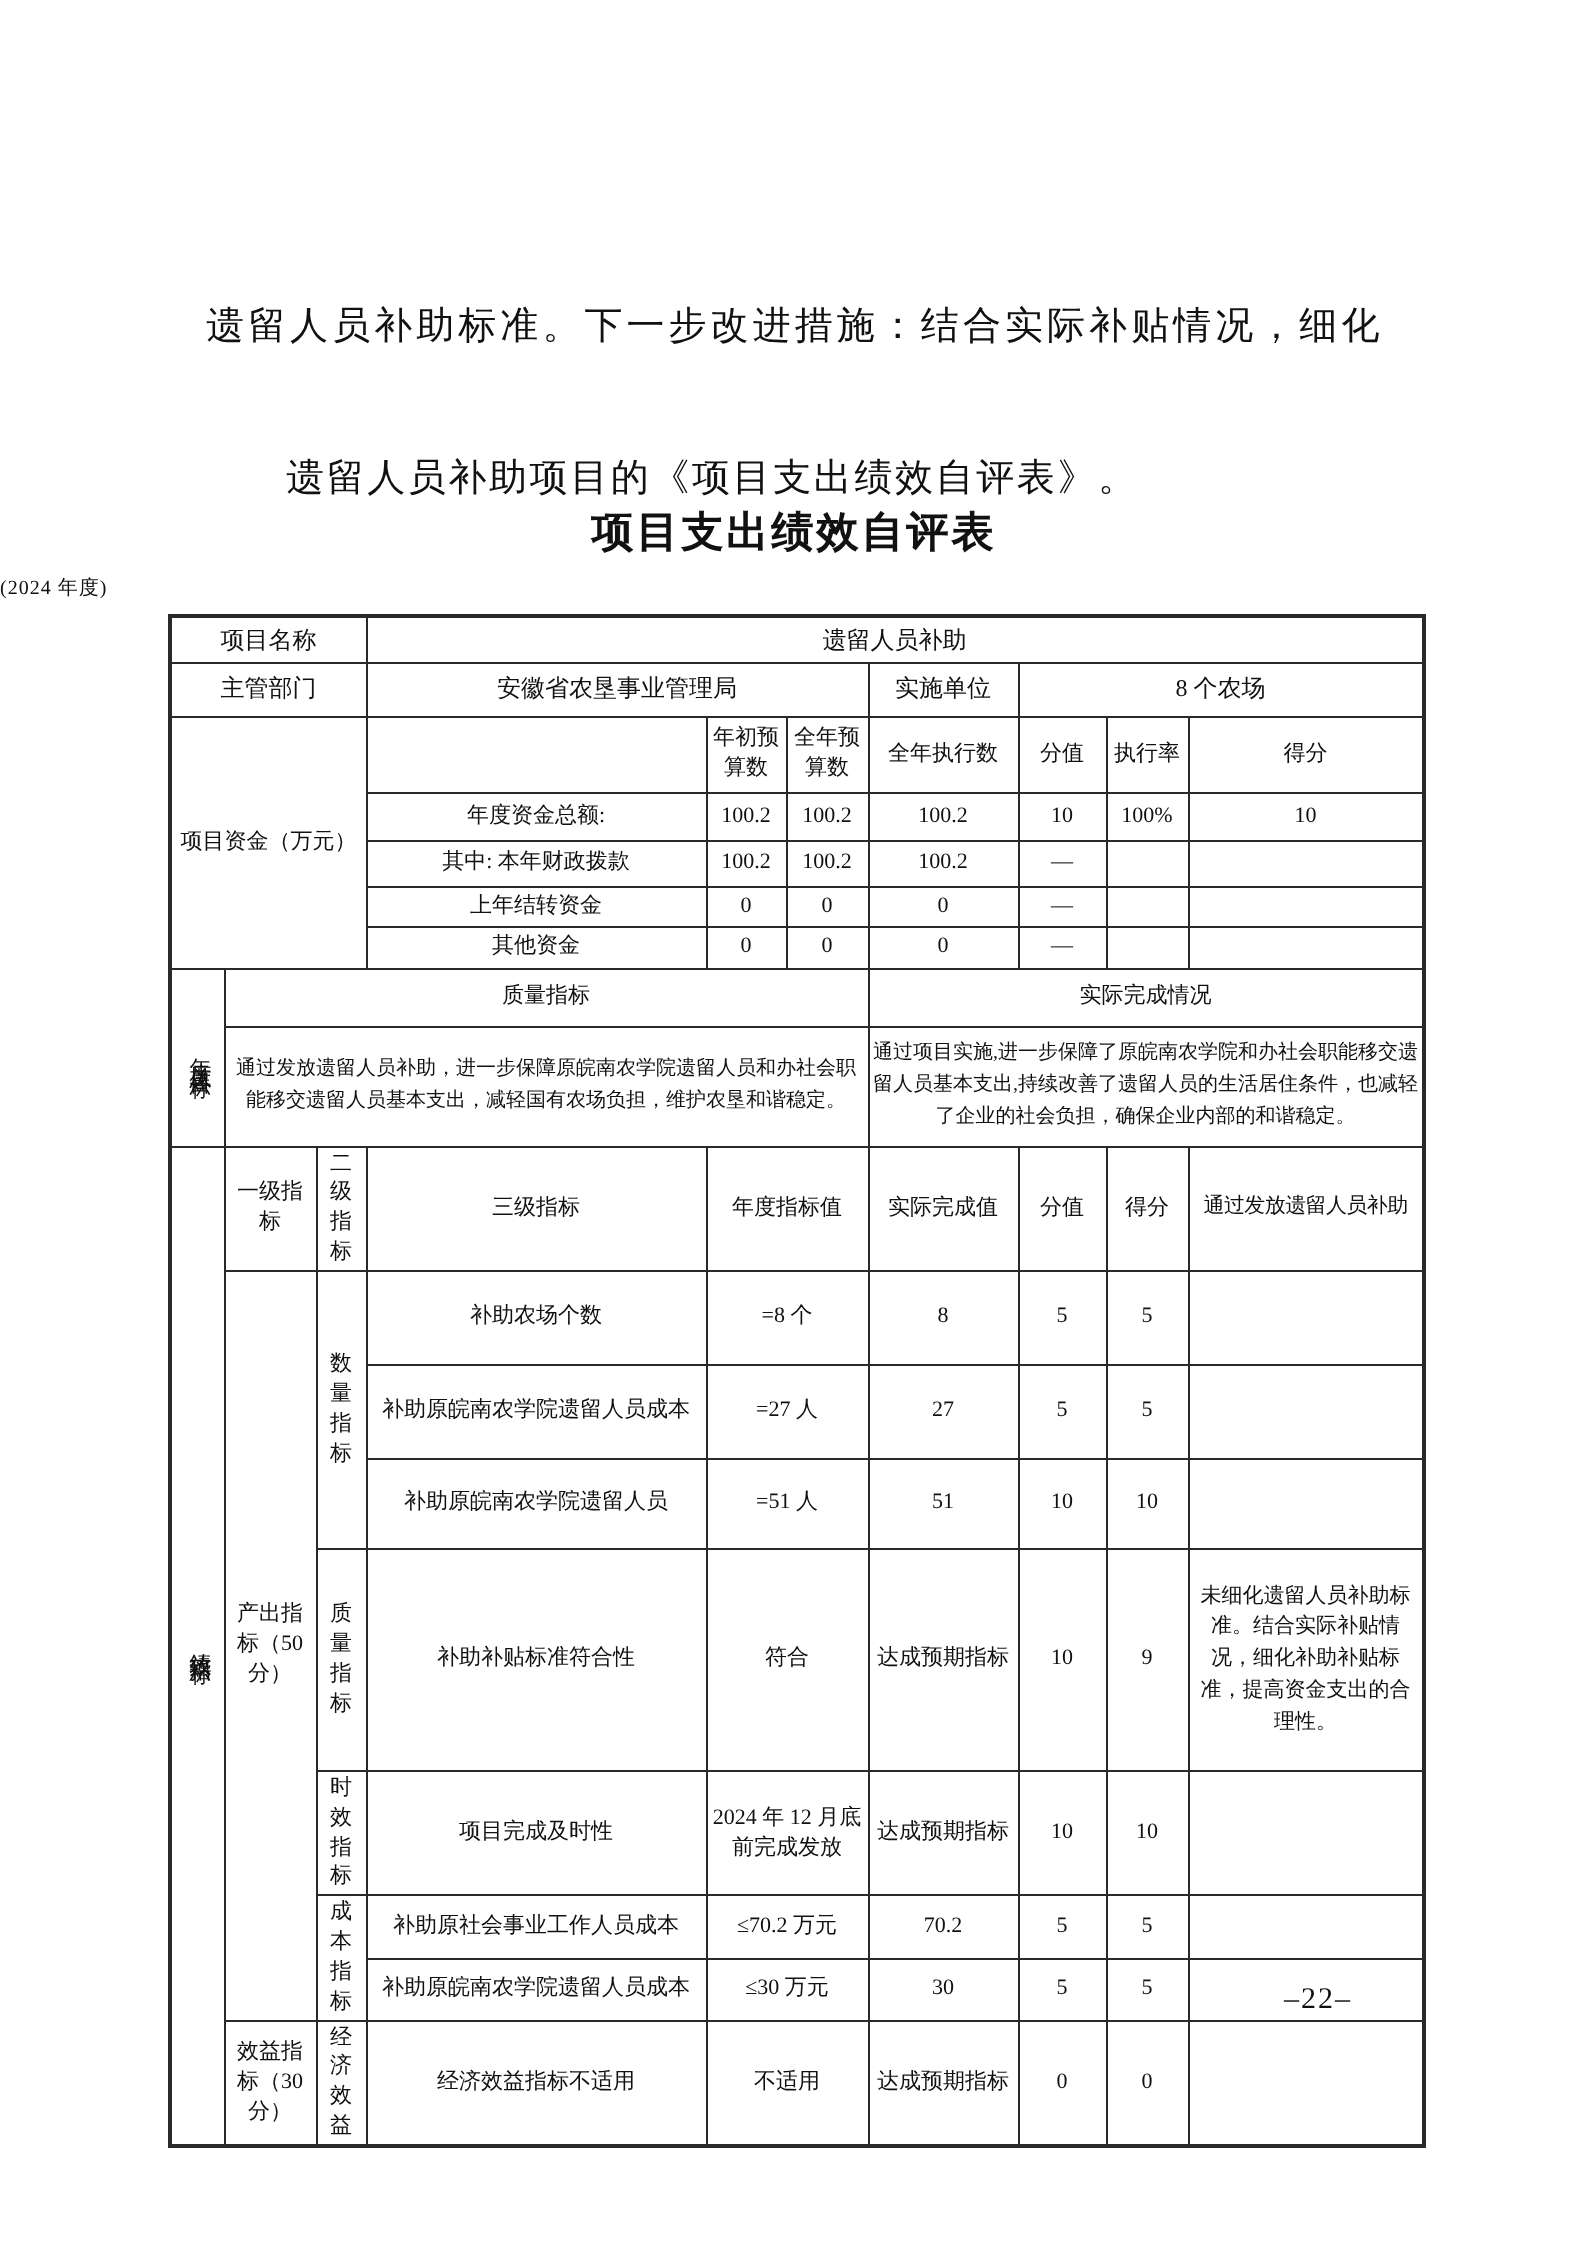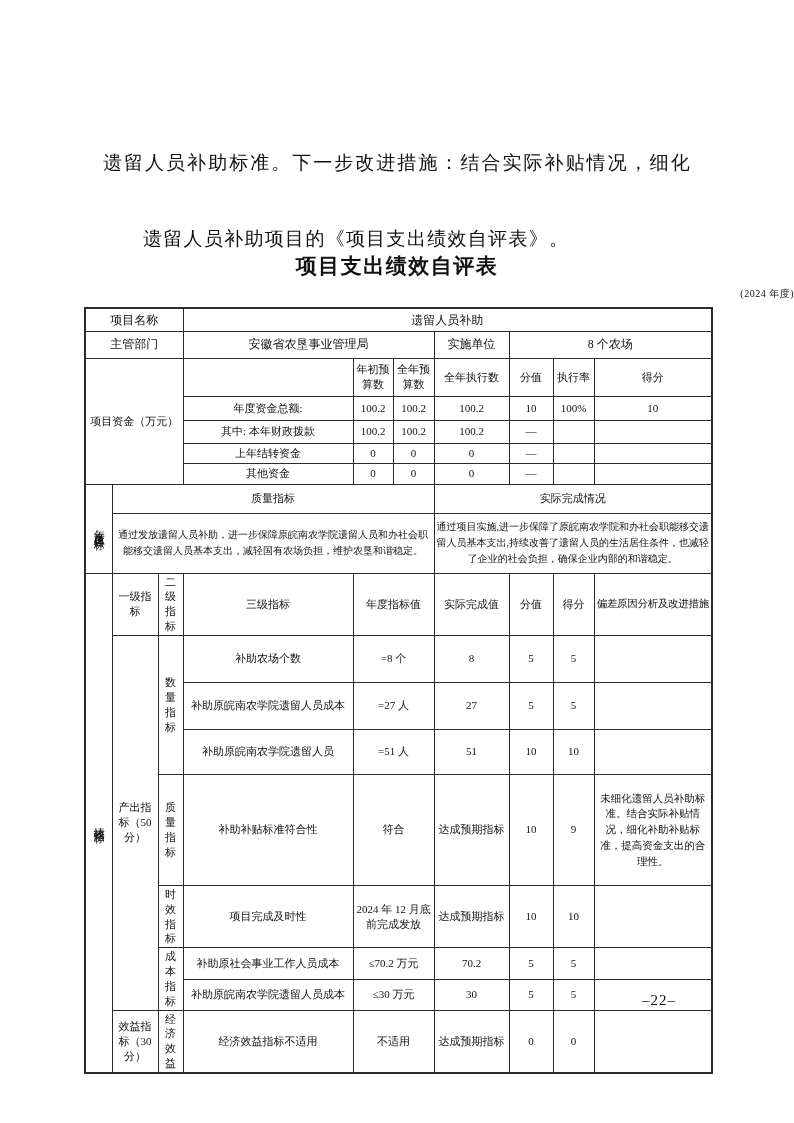--- a/index.html
+++ b/index.html
@@ -19,21 +19,21 @@
   }
   .jfull { text-align: justify; text-align-last: justify; white-space: normal; }
   .indent2 { padding-left: 40px; }
   .doc-title {
     position: absolute; left: 0; right: 0; top: 252px;
     text-align: center; font-weight: bold; font-size: 21px; letter-spacing: 1.5px;
     font-family: "Liberation Sans", "DejaVu Sans", sans-serif;
   }
   .doc-subtitle {
     position: absolute; left: 0; right: 0; top: 287px;
-    text-align: right; font-size: 10px; letter-spacing: 0.5px;
+    text-align: left; font-size: 10px; letter-spacing: 0.5px;
   }
   table.selftable {
     position: absolute; left: 84px; top: 307px;
     width: 627px; table-layout: fixed;
     border-collapse: collapse;
     border: 2px solid #2a2a2a;
     font-size: 11px; line-height: 1.35;
   }
   table.selftable td {
     border: 1px solid #2a2a2a;
@@ -164,21 +164,21 @@
 
     <tr style="height:46px;">
       <td rowspan="9"><span class="vtext">绩效指标</span></td>
       <td>一级指标</td>
       <td>二级指标</td>
       <td>三级指标</td>
       <td colspan="2">年度指标值</td>
       <td>实际完成值</td>
       <td>分值</td>
       <td>得分</td>
-      <td class="tight">偏差原因分析及改进措施</td>
+      <td class="tight">通过发放遗留人员补助</td>
     </tr>
 
     <tr style="height:47px;">
       <td rowspan="7">产出指标（50 分）</td>
       <td rowspan="3">数量指标</td>
       <td class="left">补助农场个数</td>
       <td colspan="2">=8 个</td>
       <td>8</td>
       <td>5</td>
       <td>5</td>

